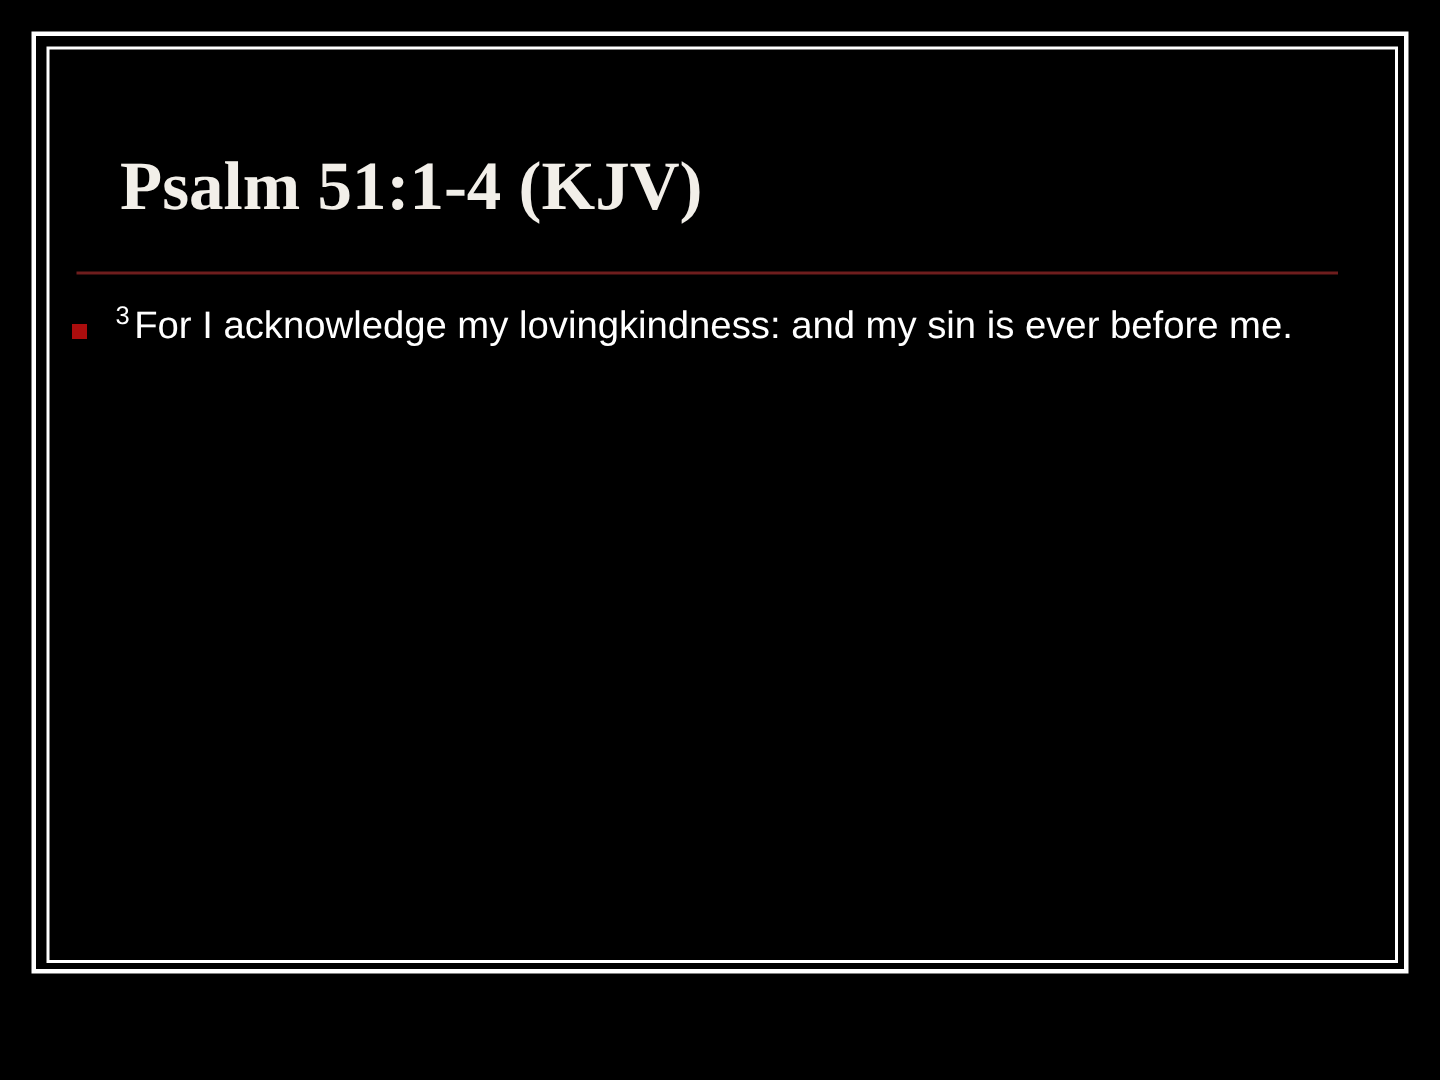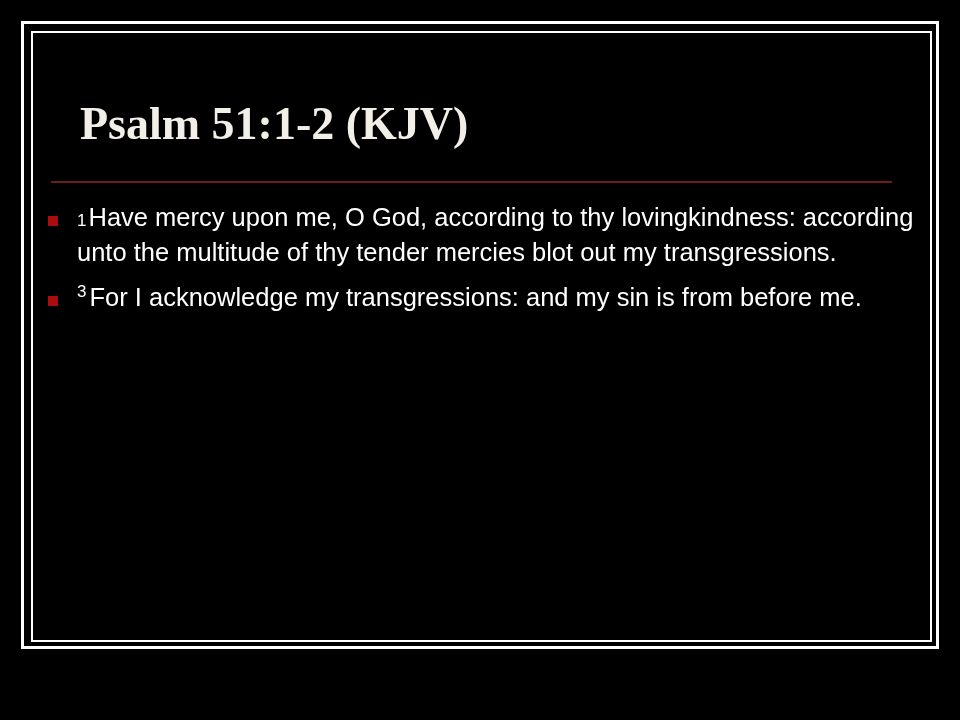--- a/index.html
+++ b/index.html
@@ -105,31 +105,27 @@
   .w-narrow { max-width: 845px; }
 </style>
 </head>
 <body>
 
 <div id="slide">
 
   <div class="frame-outer"></div>
   <div class="frame-inner"></div>
 
-  <div class="title">Psalm 51:1-2 (KJV)</div>
+  <div class="title">Psalm 51:1-4 (KJV)</div>
   <div class="title-rule"></div>
 
   <div class="body">
 
-    <div class="bullet-row">
-      <span class="bullet-marker"></span>
-      <div class="bullet-text w-narrow"><span class="vnum">1</span><span>Have mercy upon me, O God, according to thy lovingkindness: according unto the multitude of thy tender mercies blot out my transgressions.</span></div>
-    </div>
 
 
     <div class="bullet-row">
       <span class="bullet-marker"></span>
-      <div class="bullet-text w-narrow"><span class="vnum sup">3</span><span>For I acknowledge my transgressions: and my sin is from before me.</span></div>
+      <div class="bullet-text w-narrow"><span class="vnum sup">3</span><span>For I acknowledge my lovingkindness: and my sin is ever before me.</span></div>
     </div>
 
 
   </div>
 </div>
 
 </body></html>

